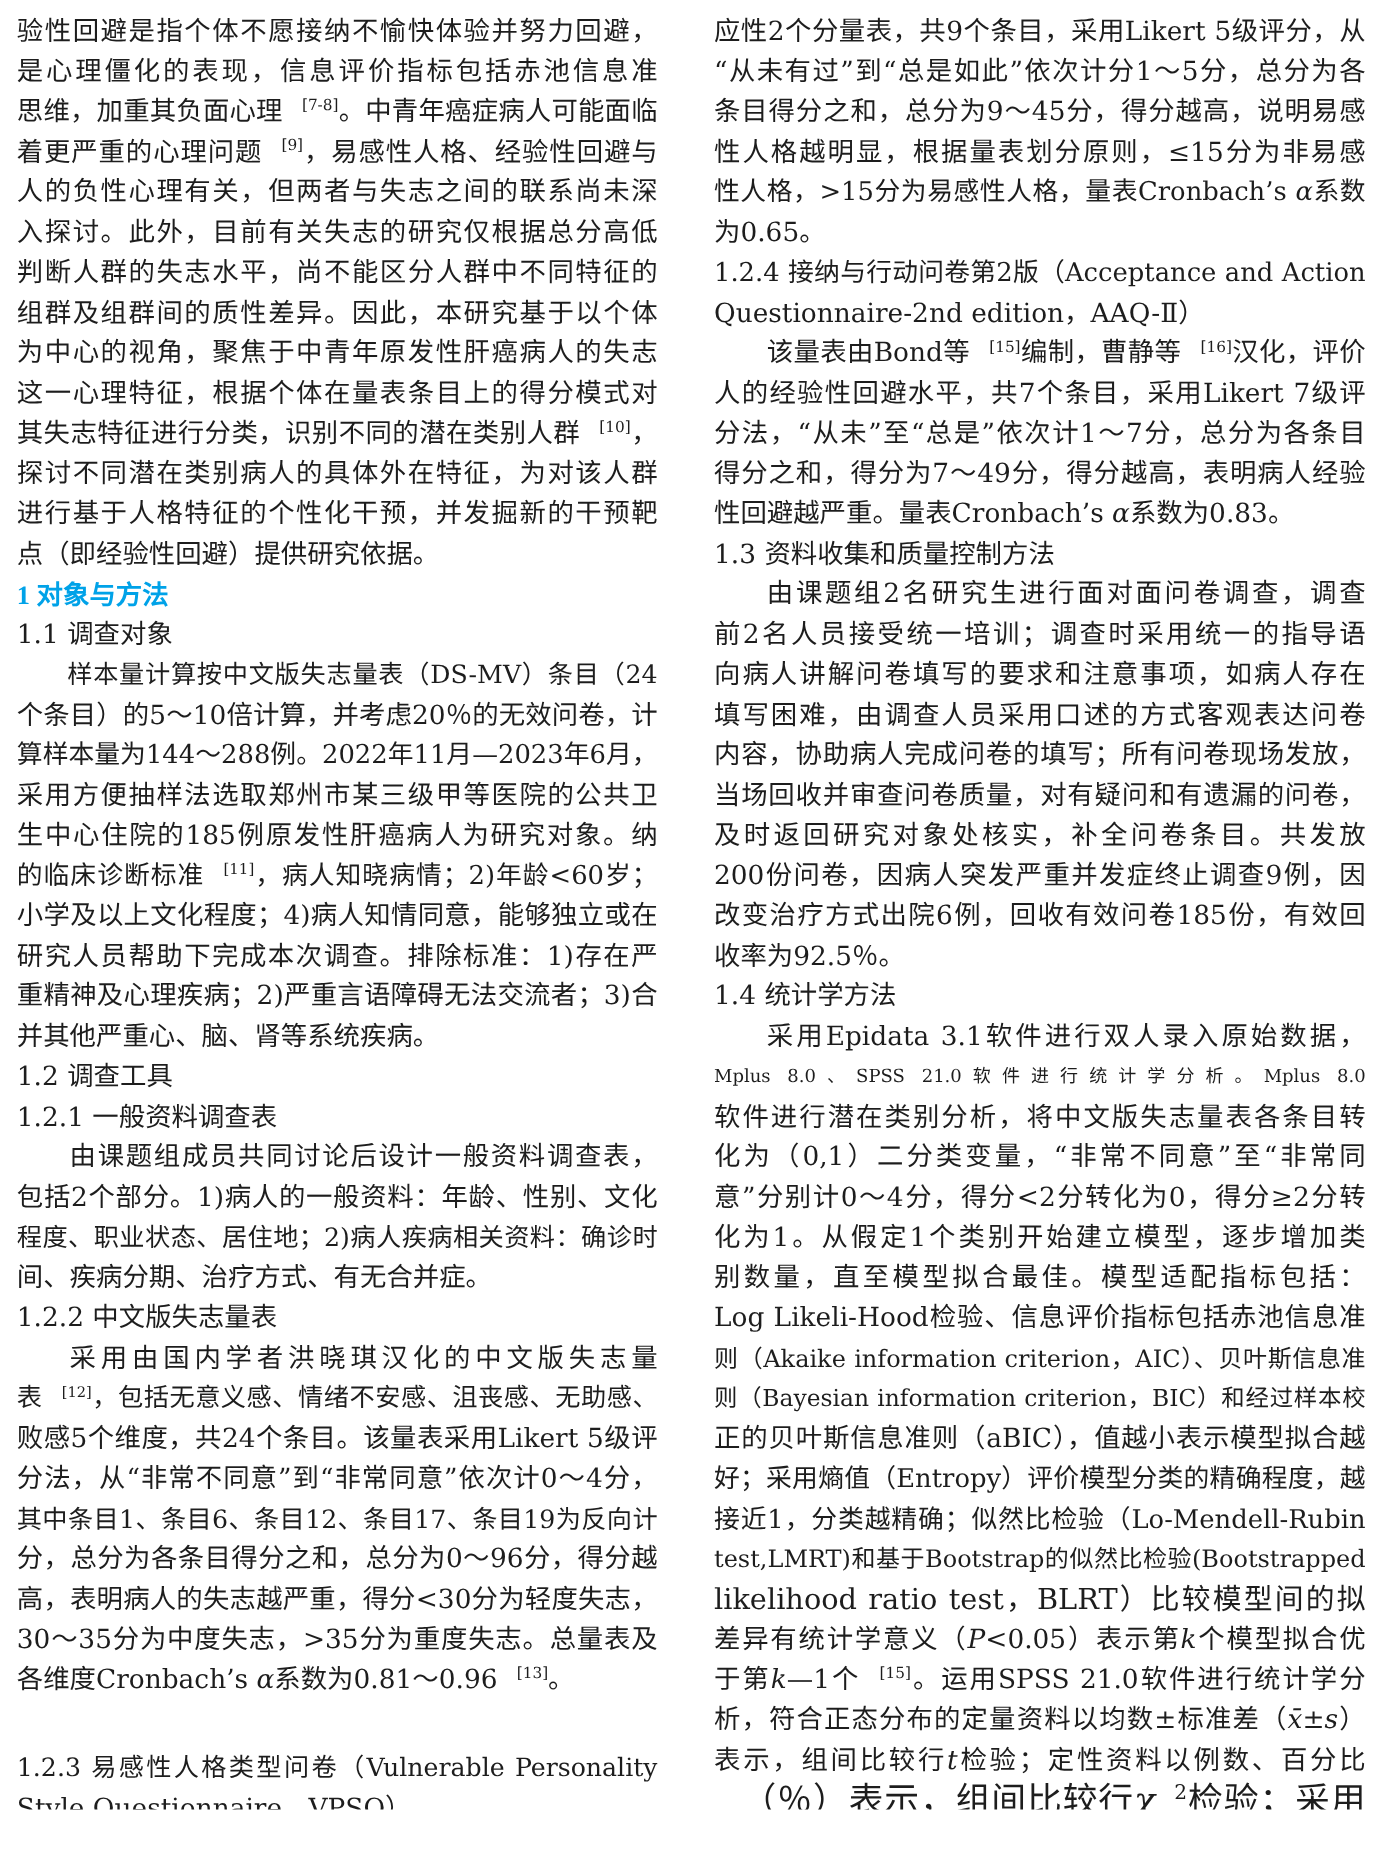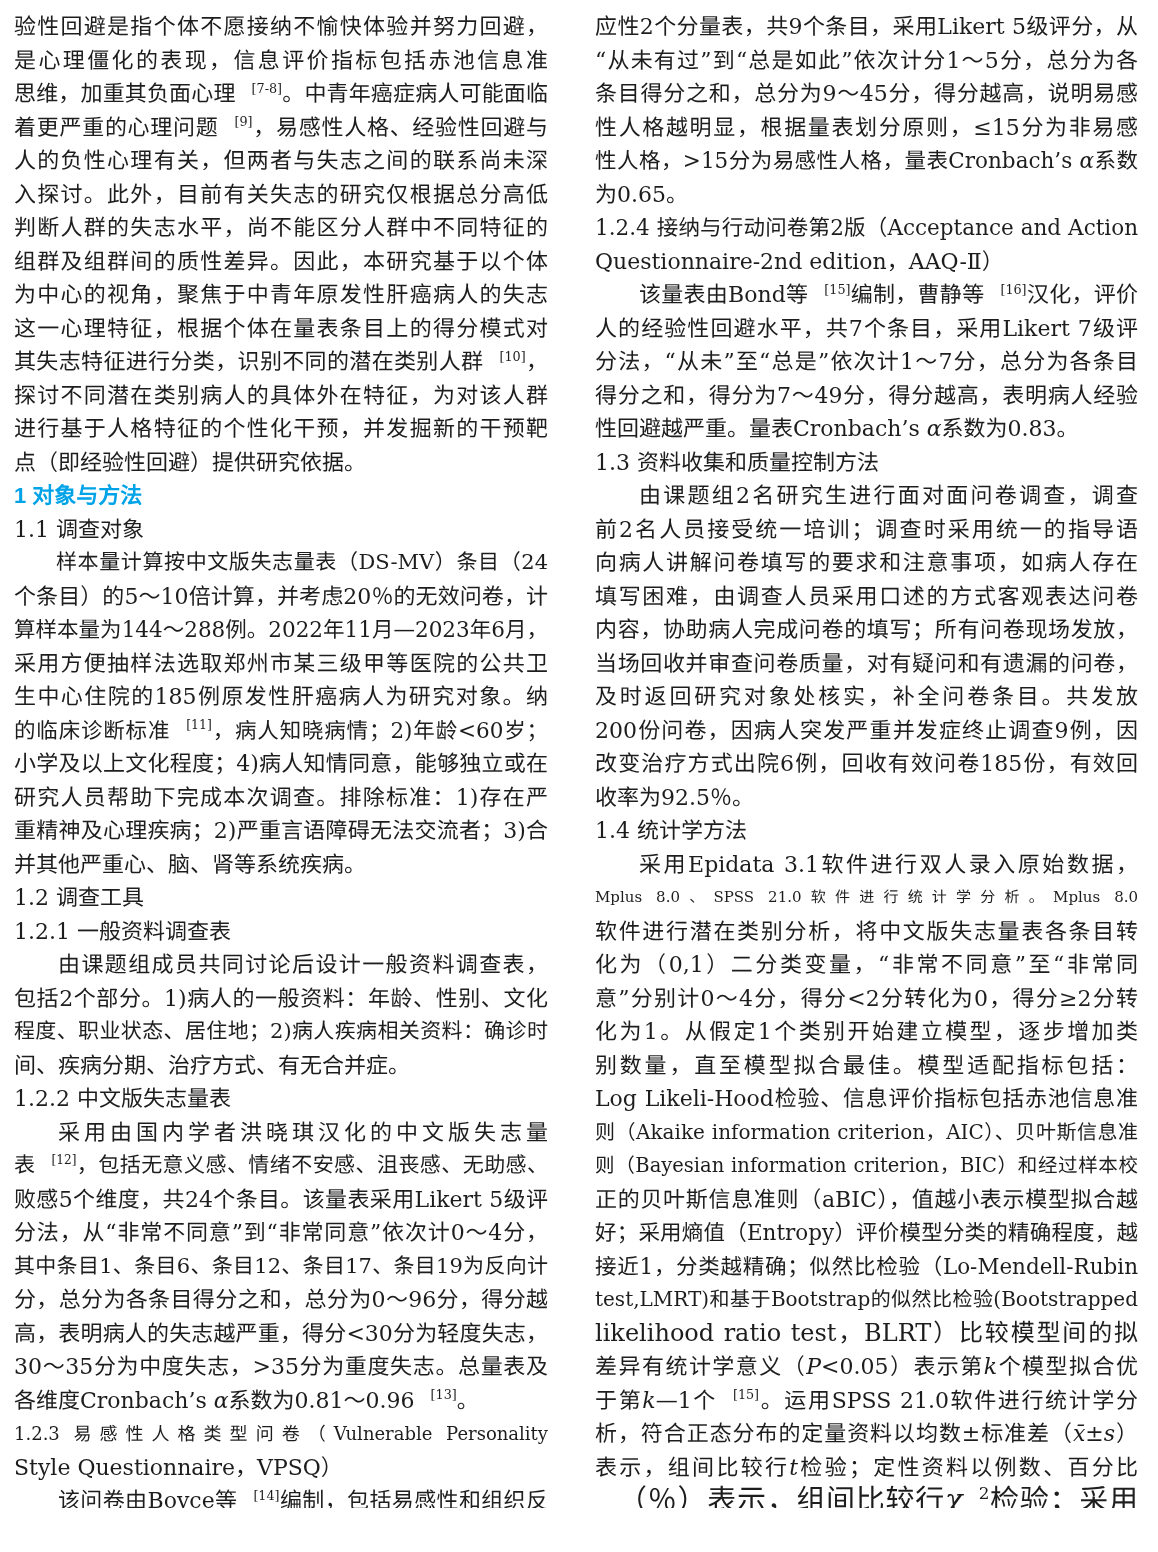--- a/index.html
+++ b/index.html
@@ -14,21 +14,21 @@
   }
   .col{box-sizing:border-box;}
   .col-left{width:534px;}
   .col-right{width:543px;}
   .line{height:33.5px;line-height:33.5px;overflow:hidden;}
   .j,.jp{text-align:justify;text-align-last:justify;}
   .jp{text-indent:2em;}
   .l{text-align:left;}
   .h1{
     color:var(--accent,#00a2e8);
-    font-family:Liberation Sans, sans-serif;
+    font-family:Liberation Serif, serif;
     font-weight:700;
   }
   sup{font-size:0.58em;vertical-align:super;line-height:0;padding-left:16px;}
   i{font-style:italic;}
 </style>
 </head>
 <body>
 
 <div class="page">
   <div class="col col-left">
@@ -67,21 +67,21 @@
       <div class="line l">1.2.2  中文版失志量表</div>
       <div class="line jp">采用由国内学者洪晓琪汉化的中文版失志量</div>
       <div class="line j" style="font-size: 21px;">表<sup>[12]</sup>，包括无意义感、情绪不安感、沮丧感、无助感、失</div>
       <div class="line j">败感5个维度，共24个条目。该量表采用Likert 5级评</div>
       <div class="line j">分法，从“非常不同意”到“非常同意”依次计0～4分，</div>
       <div class="line j" style="font-size: 21px;">其中条目1、条目6、条目12、条目17、条目19为反向计</div>
       <div class="line j">分，总分为各条目得分之和，总分为0～96分，得分越</div>
       <div class="line j">高，表明病人的失志越严重，得分&lt;30分为轻度失志，</div>
       <div class="line j">30～35分为中度失志，&gt;35分为重度失志。总量表及</div>
       <div class="line l">各维度Cronbach’s <i>α</i>系数为0.81～0.96<sup>[13]</sup>。</div>
-      <div class="line j" style="font-size: 18px;">1.2.3  易感性人格类型问卷（Vulnerable Personality</div>
+      <div class="line j" style="font-size: 21px; margin-top: 40px;">1.2.3  易感性人格类型问卷（Vulnerable Personality</div>
       <div class="line l">Style Questionnaire，VPSQ）</div>
       <div class="line jp">该问卷由Boyce等<sup>[14]</sup>编制，包括易感性和组织反</div>
     </div>
   <div class="col col-right">
       <div class="line j">应性2个分量表，共9个条目，采用Likert 5级评分，从</div>
       <div class="line j">“从未有过”到“总是如此”依次计分1～5分，总分为各</div>
       <div class="line j">条目得分之和，总分为9～45分，得分越高，说明易感</div>
       <div class="line j">性人格越明显，根据量表划分原则，≤15分为非易感</div>
       <div class="line j" style="font-size: 21.5px;">性人格，&gt;15分为易感性人格，量表Cronbach’s <i>α</i>系数</div>
       <div class="line l">为0.65。</div>

